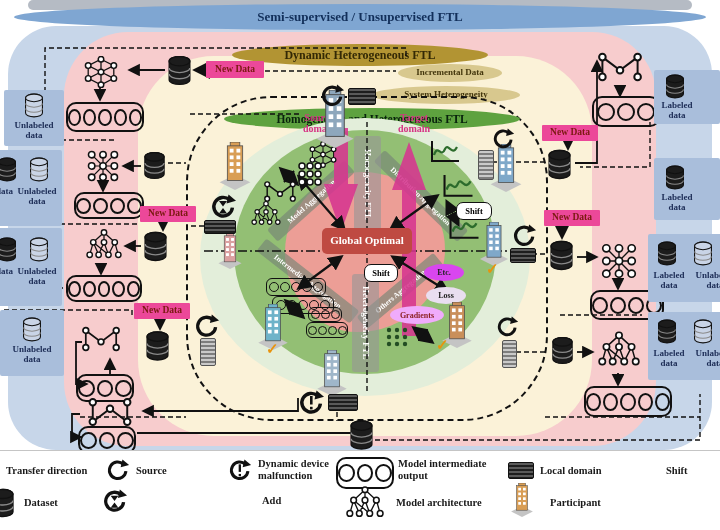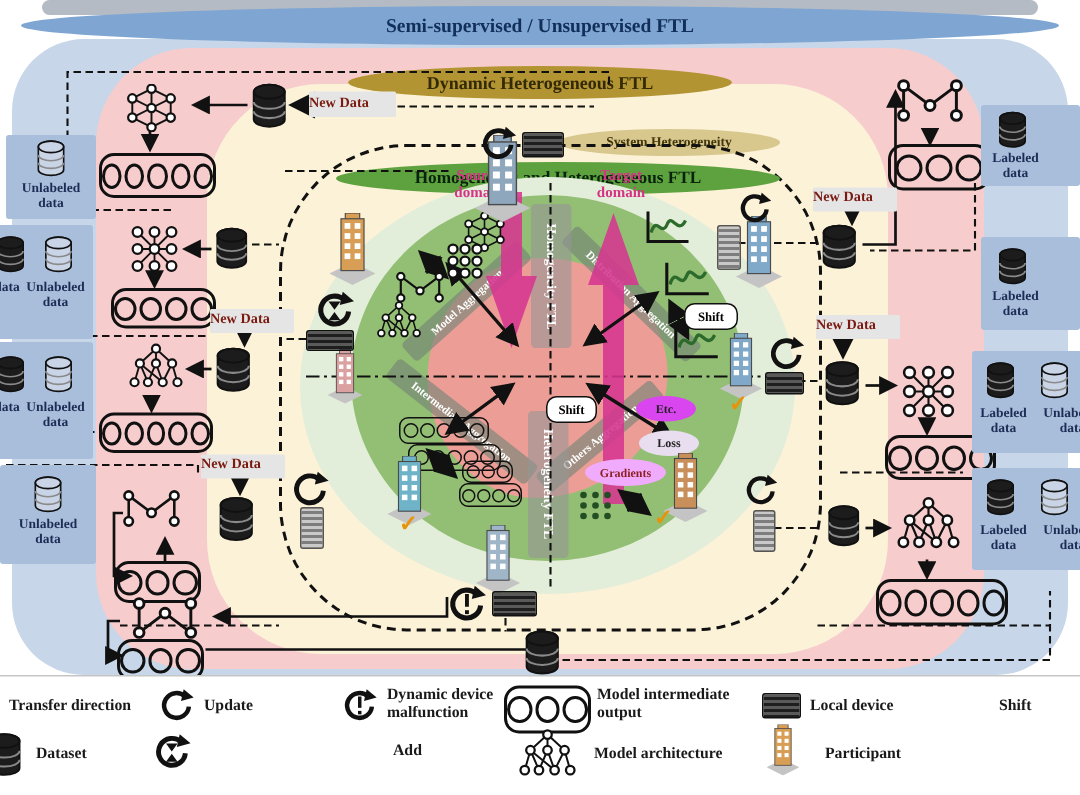--- a/index.html
+++ b/index.html
@@ -7,21 +7,21 @@
        font-family:"Liberation Serif",serif;}
   .abs{position:absolute;}
   .ell{border-radius:50%;display:flex;align-items:center;justify-content:center;
        font-weight:bold;text-align:center;line-height:1.05;}
   .bar{display:flex;align-items:center;justify-content:center;color:#fff;font-weight:bold;
        font-size:7.5px;background:rgba(118,134,118,.66);border-radius:3px;white-space:nowrap;}
   .vbar{background:rgba(150,150,150,.6);color:#fff;font-weight:bold;font-size:9px;
         display:flex;align-items:center;justify-content:center;text-align:center;border-radius:3px;}
   .panel{background:#a9bedb;color:#1c2c55;font-weight:bold;font-size:9px;text-align:center;border-radius:2px;}
   .plab{position:absolute;line-height:1.15;}
-  .badge{background:#e5e5e5;color:#7a1a10;font-weight:bold;font-size:9.5px;text-align:left;
+  .badge{background:#ec4899;color:#7a1a10;font-weight:bold;font-size:9.5px;text-align:center;
          line-height:16px;border-radius:1px;}
   .outputs{display:flex;align-items:center;justify-content:center;gap:2px;
            border:2.2px solid #111;border-radius:10px;}
   .outputs i{display:block;border:2px solid #111;border-radius:50%;}
   .outputs.sm{border-width:1.6px;border-radius:6px;gap:1px;}
   .outputs.sm i{border-width:1.4px;}
   .devh{background:repeating-linear-gradient(180deg,#5a5a5a 0 2px,#1e1e1e 2px 4px);
         border:1px solid #111;border-radius:2px;}
   .devv{background:repeating-linear-gradient(180deg,#c9c9c9 0 2px,#7d7d7d 2px 4px);
         border:1px solid #555;border-radius:2px;}
@@ -155,20 +155,23 @@
   <div class="abs" style="left:28px;top:0;width:664px;height:10px;background:#b5bbc4;border-radius:6px;"></div>
   <div class="abs" style="left:8px;top:26px;width:704px;height:424px;background:#c7d6e9;border-radius:48px;"></div>
   <div class="abs ell" style="left:14px;top:4px;width:692px;height:26px;background:#7fa6d2;color:#122f5a;font-size:13px;">
       <span>Semi-supervised / Unsupervised FTL</span>
     </div>
   <div class="abs" style="left:64px;top:32px;width:592px;height:414px;background:#f7cccd;border-radius:64px;"></div>
   <div class="abs" style="left:138px;top:56px;width:454px;height:380px;background:#fbf2d8;border-radius:76px;"></div>
   <div class="abs ell" style="left:232px;top:44px;width:256px;height:22px;background:#b29433;color:#332905;font-size:12px;">
       <span>Dynamic Heterogeneous FTL</span>
     </div>
+  <div class="abs ell" style="left:398px;top:64px;width:104px;height:18px;background:#d8c88e;color:#44370d;font-size:9px;">
+      <span>Incremental Data</span>
+    </div>
   <div class="abs ell" style="left:372px;top:86px;width:148px;height:18px;background:#d8c88e;color:#44370d;font-size:9px;font-family:Liberation Serif, serif;">
       <span>System Heterogeneity</span>
     </div>
   <div class="abs" style="left:186px;top:96px;width:358px;height:321px;border:2.5px dashed #111;border-radius:85px;"></div>
   <div class="abs ell" style="left:224px;top:108px;width:296px;height:22px;background:#5ea23f;color:#08230c;font-size:11.5px;">
       <span>Homogeneous and Heterogeneous  FTL</span>
     </div>
 
   <div class="abs" style="left:200px;top:118px;width:330px;height:278px;background:#e3eeda;border-radius:50%;"></div>
   <div class="abs" style="left:234px;top:130px;width:262px;height:244px;background:#93bf74;border-radius:50%;"></div>
@@ -258,20 +261,23 @@
       <polyline points="375,440 700,440 700,394"></polyline>
       <line x1="80" y1="417" x2="186" y2="417"></line>
       <line x1="545" y1="417" x2="700" y2="417"></line>
       <line x1="2" y1="288" x2="64" y2="288"></line>
     </g>
 
     <line x1="626" y1="470" x2="654" y2="470" stroke="#111" stroke-width="2" marker-start="url(#ah)" marker-end="url(#ah)"></line>
     <line x1="238" y1="489" x2="238" y2="503" stroke="#111" stroke-width="2.6" stroke-dasharray="2.5 2.5" marker-end="url(#ah)"></line>
   </svg>
 
+  <div class="abs ell" style="left:322px;top:228px;width:90px;height:26px;background:#bf4a42;color:#fff;font-size:11px;border-radius:5px;">
+      <span>Global Optimal</span>
+    </div>
 
   <div class="abs pinktxt" style="left:292px;top:112px;width:54px;"><span>Source domain</span></div>
   <div class="abs pinktxt" style="left:386px;top:112px;width:56px;"><span>Target domain</span></div>
 
   <div class="abs bub" style="left:456px;top:202px;width:34px;height:16px;">
       <span>Shift</span>
     </div>
   <div class="abs bub" style="left:364px;top:264px;width:32px;height:16px;">
       <span>Shift</span>
     </div>
@@ -570,34 +576,34 @@
       </svg>
     <div class="plab" style="left:-2px;top:36px;width:46px;"><span>Labeled data</span></div>
     <div class="plab" style="left:42px;top:36px;width:50px;"><span>Unlabeled data</span></div>
   </div>
 
   <div class="abs" style="left:0;top:450px;width:720px;height:80px;background:#fff;border-top:1px solid #c5c5c5;">
     <div class="abs legend-text" style="left:6px;top:14px;width:100px;"><span>Transfer direction</span></div>
     <svg class="abs" width="24" height="24" viewBox="0 0 27 27" style="left:106px;top:8px;">
         <use href="#g-update"></use>
       </svg>
-    <div class="abs legend-text" style="left:136px;top:14px;"><span>Update</span></div>
+    <div class="abs legend-text" style="left:136px;top:14px;"><span>Source</span></div>
     <svg class="abs" width="24" height="24" viewBox="0 0 27 27" style="left:228px;top:8px;">
         <use href="#g-update"></use>
         <use href="#g-bang"></use>
       </svg>
     <div class="abs legend-text" style="left:258px;top:7px;width:88px;"><span>Dynamic device malfunction</span></div>
     <div class="abs outputs" style="left:336px;top:6px;width:54px;height:28px;">
         <i style="width: 14px; height: 14px;"></i>
         <i style="width: 14px; height: 14px;"></i>
         <i style="width: 14px; height: 14px;"></i>
       </div>
     <div class="abs legend-text" style="left:398px;top:7px;width:104px;"><span>Model intermediate output</span></div>
     <div class="abs devh" style="left:508px;top:11px;width:24px;height:15px;"></div>
-    <div class="abs legend-text" style="left:540px;top:14px;"><span>Local device</span></div>
+    <div class="abs legend-text" style="left:540px;top:14px;"><span>Local domain</span></div>
     <div class="abs legend-text" style="left:666px;top:14px;"><span>Shift</span></div>
 
     <svg class="abs" width="26" height="32" viewBox="0 0 26 32" style="left:-10px;top:36px;color:#1c1c1c;">
         <use href="#g-db"></use>
       </svg>
     <div class="abs legend-text" style="left:24px;top:46px;text-align:right;"><span>Dataset</span></div>
     <svg class="abs" width="26" height="26" viewBox="0 0 27 27" style="left:102px;top:38px;">
         <use href="#g-update"></use>
         <use href="#g-hour"></use>
       </svg>

